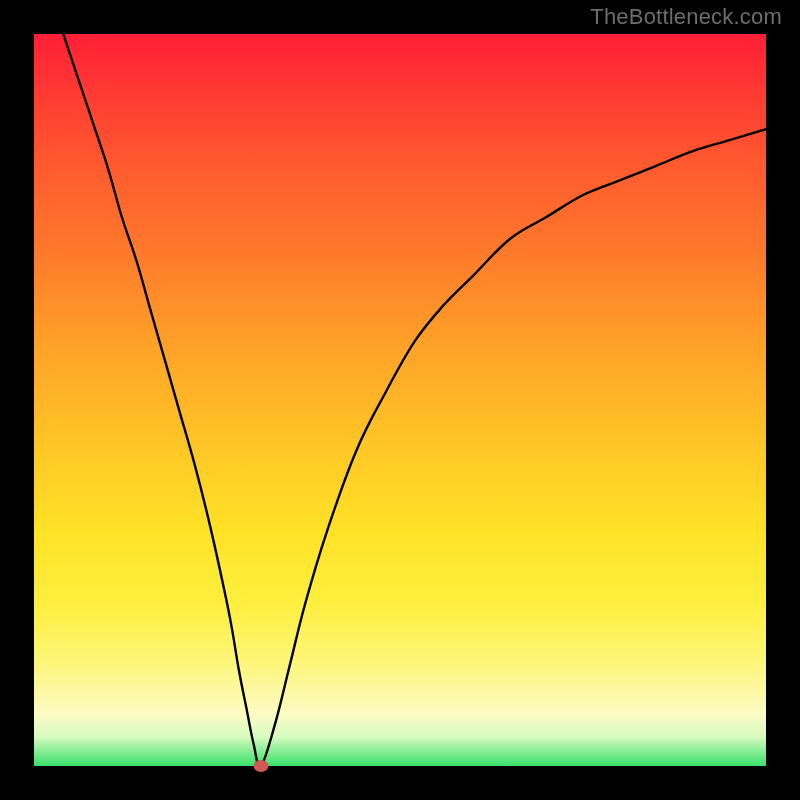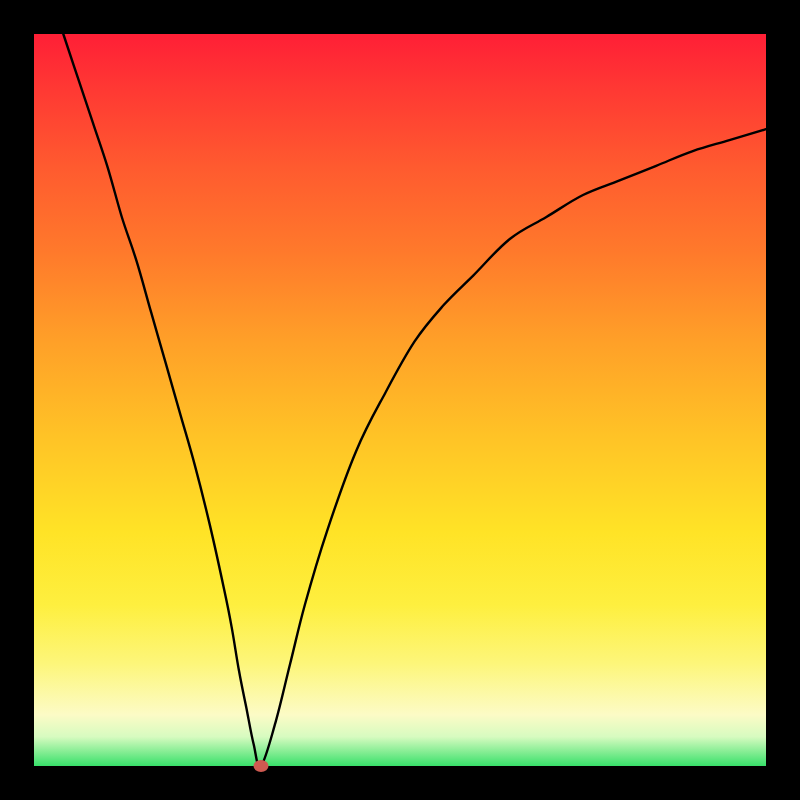--- a/index.html
+++ b/index.html
@@ -68,20 +68,21 @@
     background: #cf5a51;
     border-radius: 50% / 50%;
     transform: translate(-50%, -50%);
   }
 </style>
 </head>
 <body>
 
 <div class="frame">
 
+  <div class="watermark">TheBottleneck.com</div>
 
   <div class="plot">
 
     <svg class="curve" viewBox="0 0 732 732" preserveAspectRatio="none">
       <path id="curve-path" fill="none" stroke="#000" stroke-width="2.4" stroke-linecap="round" stroke-linejoin="round" d="M 29.3 0.0 C 31.9 7.9, 38.6 28.1, 43.9 43.9 C 49.2 59.7, 53.3 72.0, 58.6 87.8 C 63.8 103.7, 67.9 114.6, 73.2 131.8 C 78.5 148.9, 82.6 165.9, 87.8 183.0 C 93.1 200.1, 97.2 209.8, 102.5 226.9 C 107.8 244.0, 111.8 259.7, 117.1 278.2 C 122.4 296.6, 126.5 311.0, 131.8 329.4 C 137.0 347.8, 141.1 362.2, 146.4 380.6 C 151.7 399.1, 155.8 412.1, 161.0 431.9 C 166.3 451.6, 170.4 468.0, 175.7 490.4 C 181.0 512.8, 186.4 537.9, 190.3 556.3 C 194.3 574.8, 195.0 578.4, 197.6 592.9 C 200.3 607.4, 202.3 622.3, 205.0 636.8 C 207.6 651.3, 209.6 660.3, 212.3 673.4 C 214.9 686.6, 217.0 699.5, 219.6 710.0 C 222.2 720.6, 223.0 736.0, 226.9 732.0 C 230.9 728.0, 236.3 706.5, 241.6 688.1 C 246.8 669.6, 250.9 650.6, 256.2 629.5 C 261.5 608.4, 264.3 594.7, 270.8 571.0 C 277.4 547.2, 283.6 525.4, 292.8 497.8 C 302.0 470.1, 311.5 442.3, 322.1 417.2 C 332.6 392.2, 340.8 378.4, 351.4 358.7 C 361.9 338.9, 370.1 323.3, 380.6 307.4 C 391.2 291.6, 399.4 282.7, 409.9 270.8 C 420.5 259.0, 427.3 253.4, 439.2 241.6 C 451.1 229.7, 462.6 215.5, 475.8 205.0 C 489.0 194.4, 499.2 190.9, 512.4 183.0 C 525.6 175.1, 535.8 167.6, 549.0 161.0 C 562.2 154.5, 572.4 151.7, 585.6 146.4 C 598.8 141.1, 609.0 137.0, 622.2 131.8 C 635.4 126.5, 645.6 121.7, 658.8 117.1 C 672.0 112.5, 682.2 110.1, 695.4 106.1 C 708.6 102.2, 725.4 97.1, 732.0 95.2"></path>
     </svg>
 
     <div id="min-dot" class="min-dot" style="left: 226.92px; top: 732px;"></div>
 
   </div>

